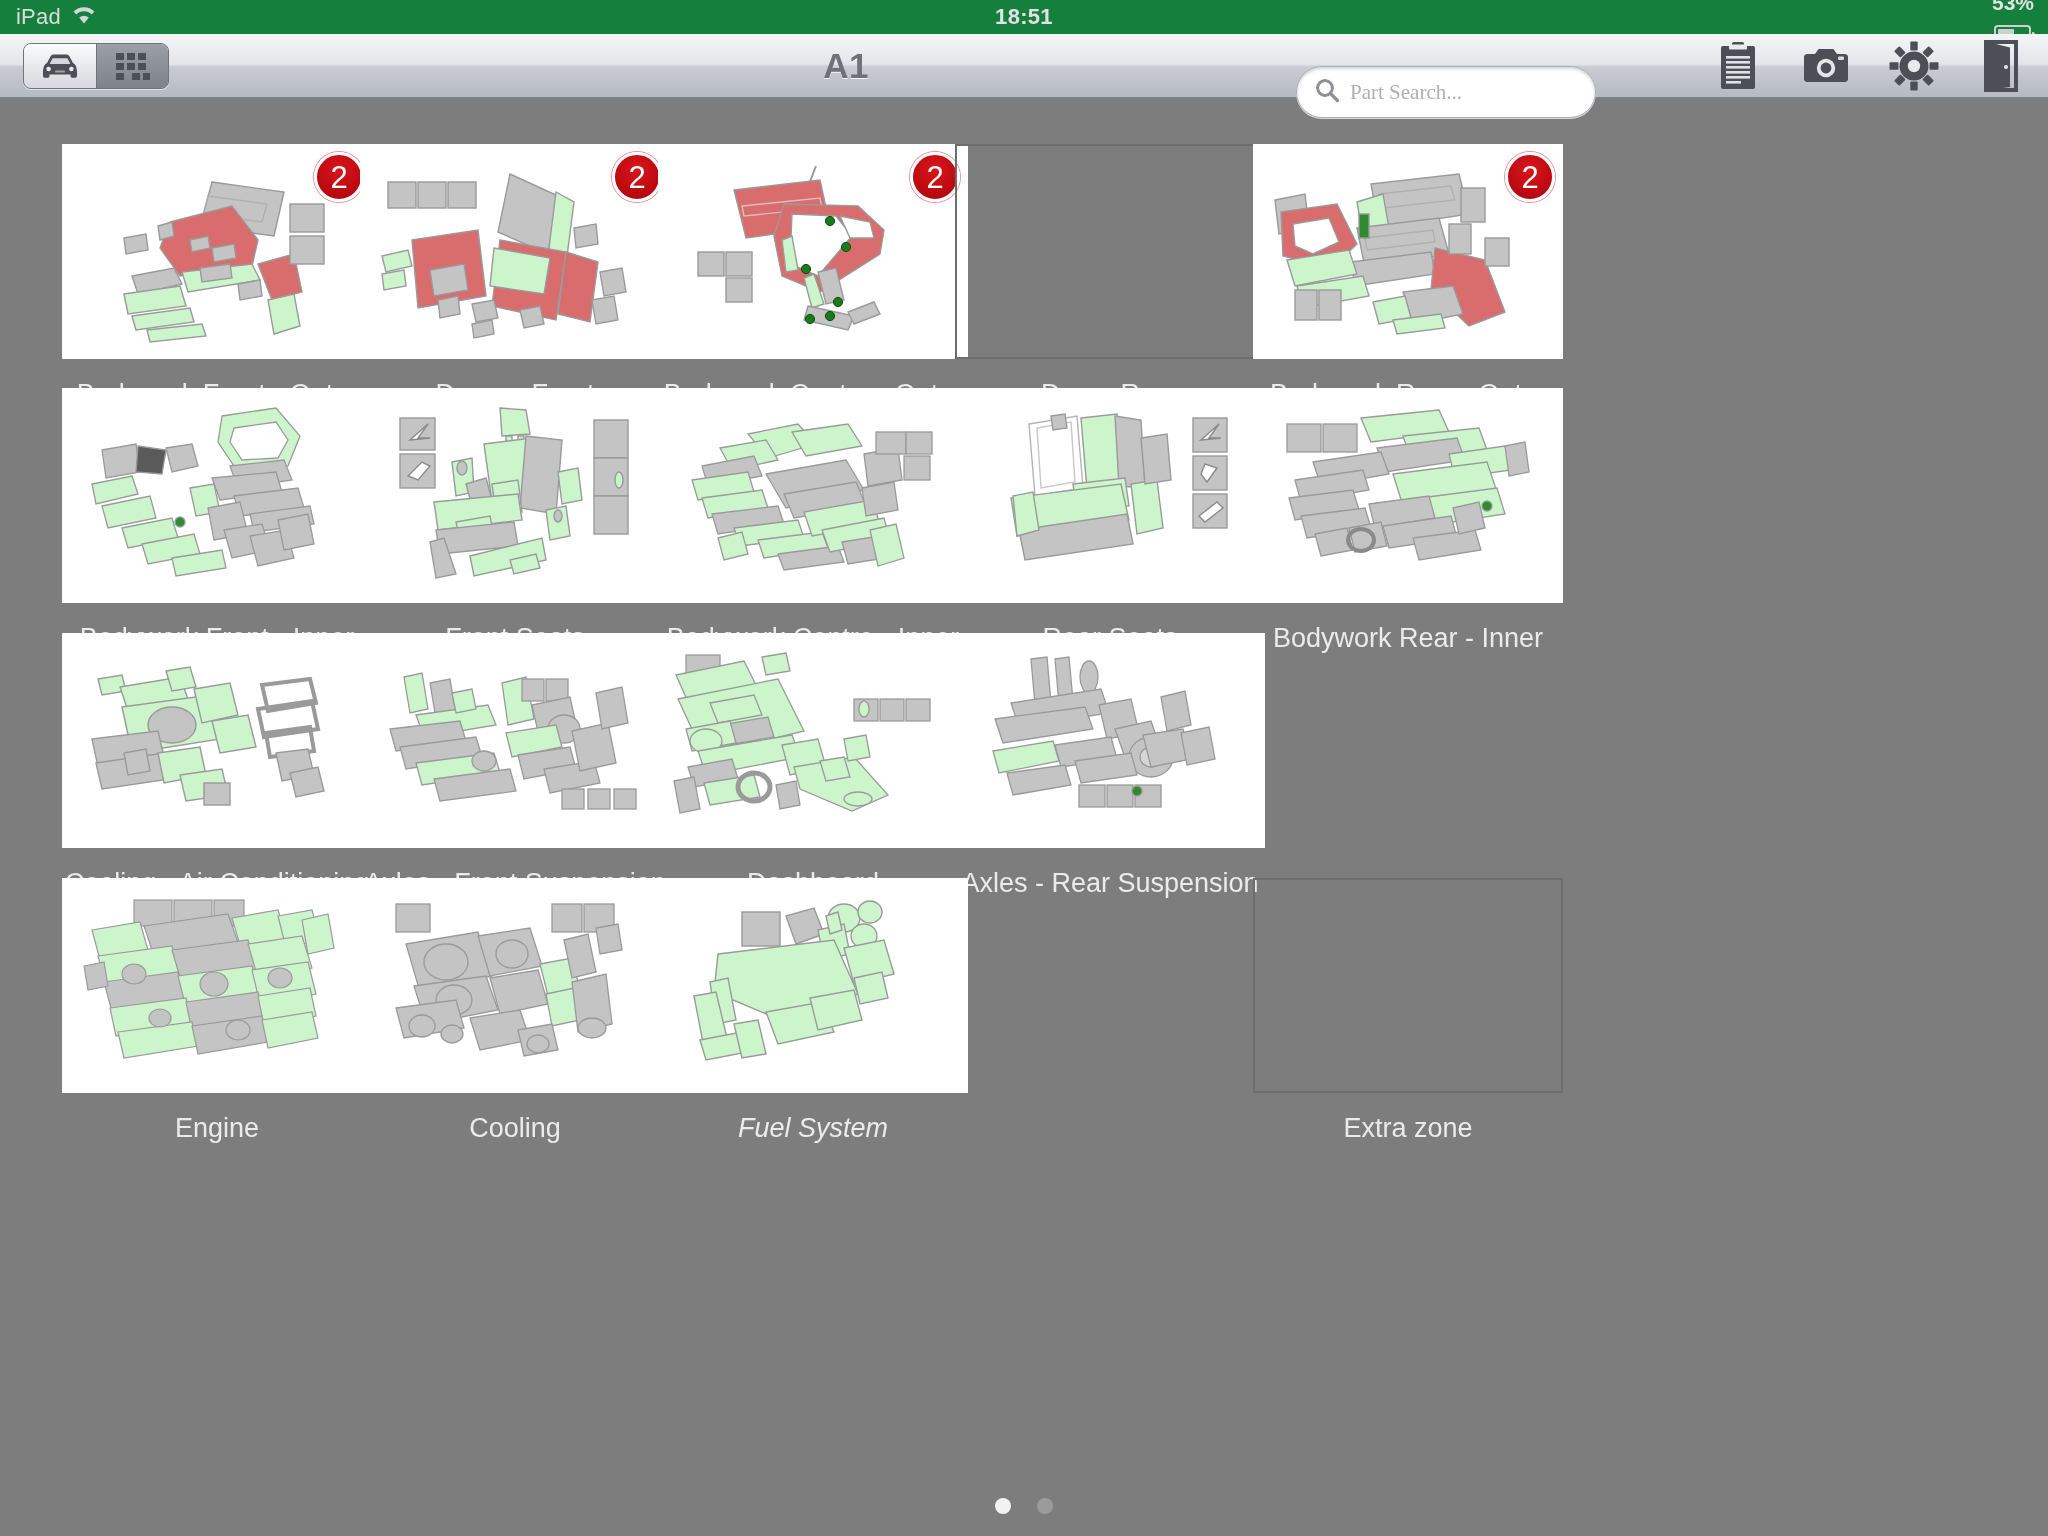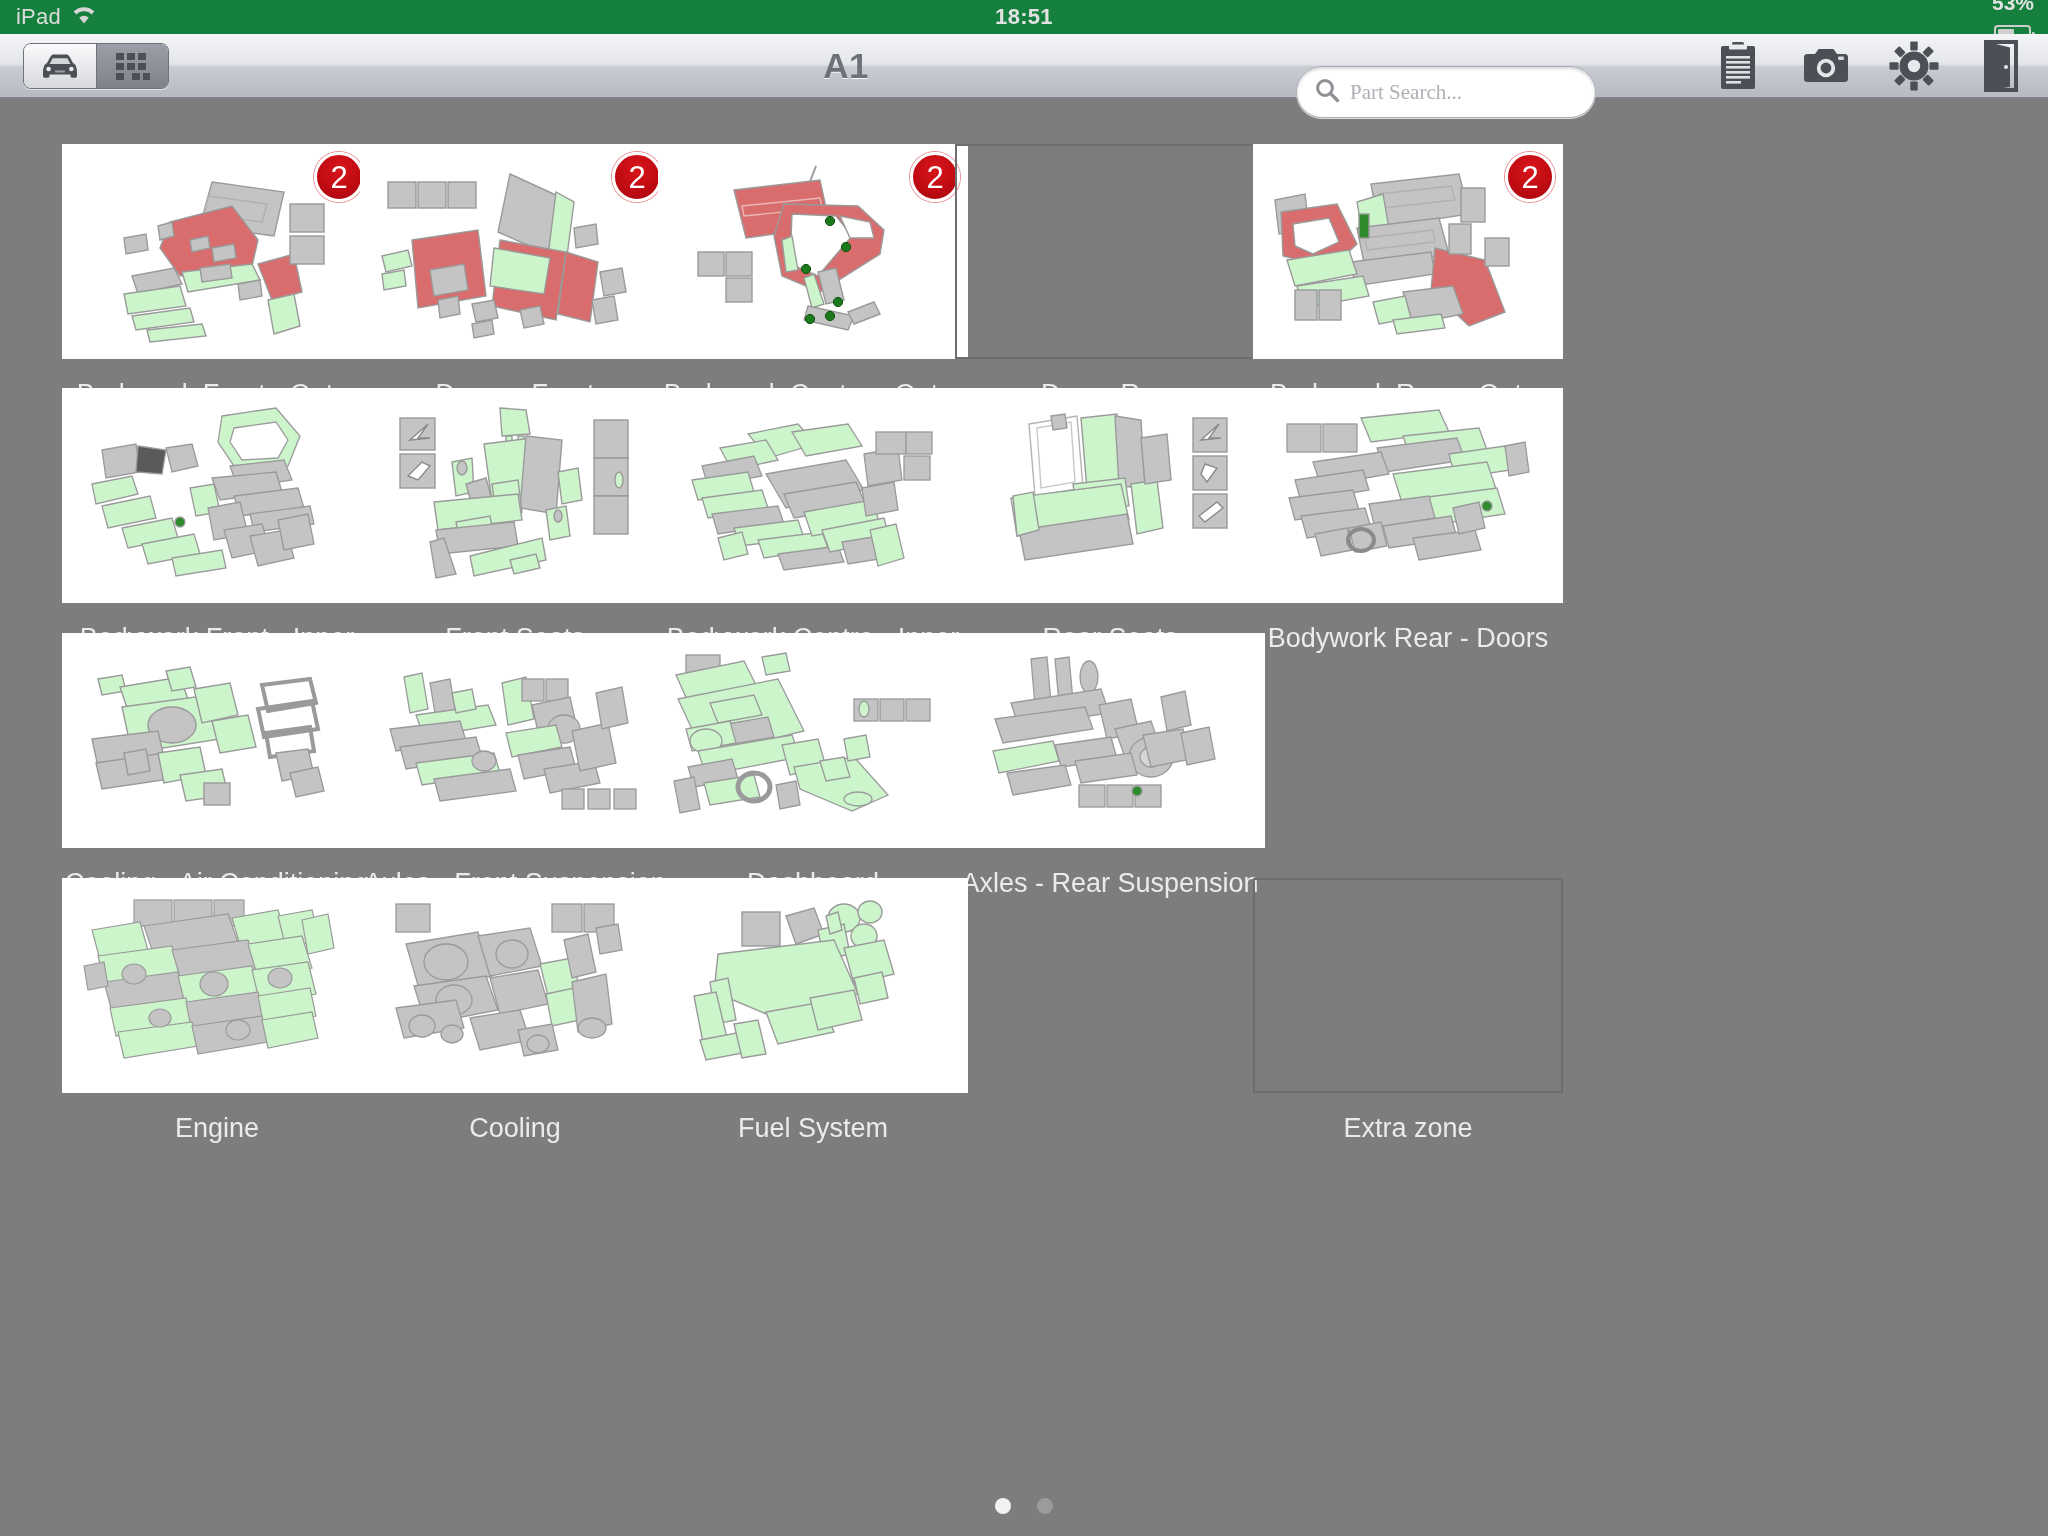--- a/index.html
+++ b/index.html
@@ -537,21 +537,21 @@
           <path d="M160 150 L222 142 L228 162 L166 172 Z" fill="#c4c4c4"></path>
           <path d="M96 140 L128 134 L134 158 L102 164 Z" fill="#c4c4c4"></path>
           <path d="M62 146 L94 140 L100 162 L68 168 Z" fill="#c4c4c4"></path>
           <ellipse cx="108" cy="152" rx="13" ry="11" fill="none" stroke="#8a8a8a" stroke-width="4"></ellipse>
           <path d="M200 120 L226 114 L232 140 L206 146 Z" fill="#c4c4c4"></path>
           <circle cx="234" cy="118" r="5" fill="#2e8b2e"></circle>
           <path d="M252 58 L272 54 L276 84 L256 88 Z" fill="#c4c4c4"></path>
         </g>
       </svg>
     </div>
-    <div class="tile-label">Bodywork Rear - Doors</div>
+    <div class="tile-label">Bodywork Rear - Inner</div>
   </div>
 
   <div class="tile" style="left:62px; top:535px;">
     <div class="thumb">
       <svg viewBox="0 0 310 215">
         <g stroke="#9a9a9a" stroke-width="1.4">
           <path d="M36 46 L60 42 L64 58 L40 62 Z" fill="#ccf5cc"></path>
           <path d="M58 54 L118 44 L126 66 L66 78 Z" fill="#ccf5cc"></path>
           <path d="M104 38 L128 34 L134 54 L110 58 Z" fill="#ccf5cc"></path>
           <path d="M60 74 L148 62 L158 106 L70 120 Z" fill="#ccf5cc"></path>
@@ -732,21 +732,21 @@
           <ellipse cx="232" cy="150" rx="14" ry="10" fill="#c4c4c4"></ellipse>
           <path d="M158 152 L192 146 L198 172 L164 178 Z" fill="#c4c4c4"></path>
           <ellipse cx="178" cy="166" rx="11" ry="9" fill="#c4c4c4"></ellipse>
           <path d="M236 50 L258 46 L262 72 L240 76 Z" fill="#c4c4c4"></path>
         </g>
       </svg>
     </div>
     <div class="tile-label">Cooling</div>
   </div>
 
-  <div class="tile" style="left:658px; top:780px;">
+  <div class="tile" style="left:658px; top:780px;font-style:italic;">
     <div class="thumb">
       <svg viewBox="0 0 310 215">
         <g stroke="#9a9a9a" stroke-width="1.4">
           <rect x="84" y="34" width="38" height="34" fill="#c4c4c4"></rect>
           <path d="M128 38 L156 30 L166 56 L138 66 Z" fill="#c4c4c4"></path>
           <ellipse cx="186" cy="40" rx="16" ry="14" fill="#ccf5cc"></ellipse>
           <ellipse cx="212" cy="34" rx="12" ry="11" fill="#ccf5cc"></ellipse>
           <ellipse cx="206" cy="58" rx="13" ry="12" fill="#ccf5cc"></ellipse>
           <path d="M160 52 L186 46 L192 76 L166 82 Z" fill="#ccf5cc"></path>
           <path d="M60 76 L176 62 L200 116 L118 140 L56 114 Z" fill="#ccf5cc"></path>

